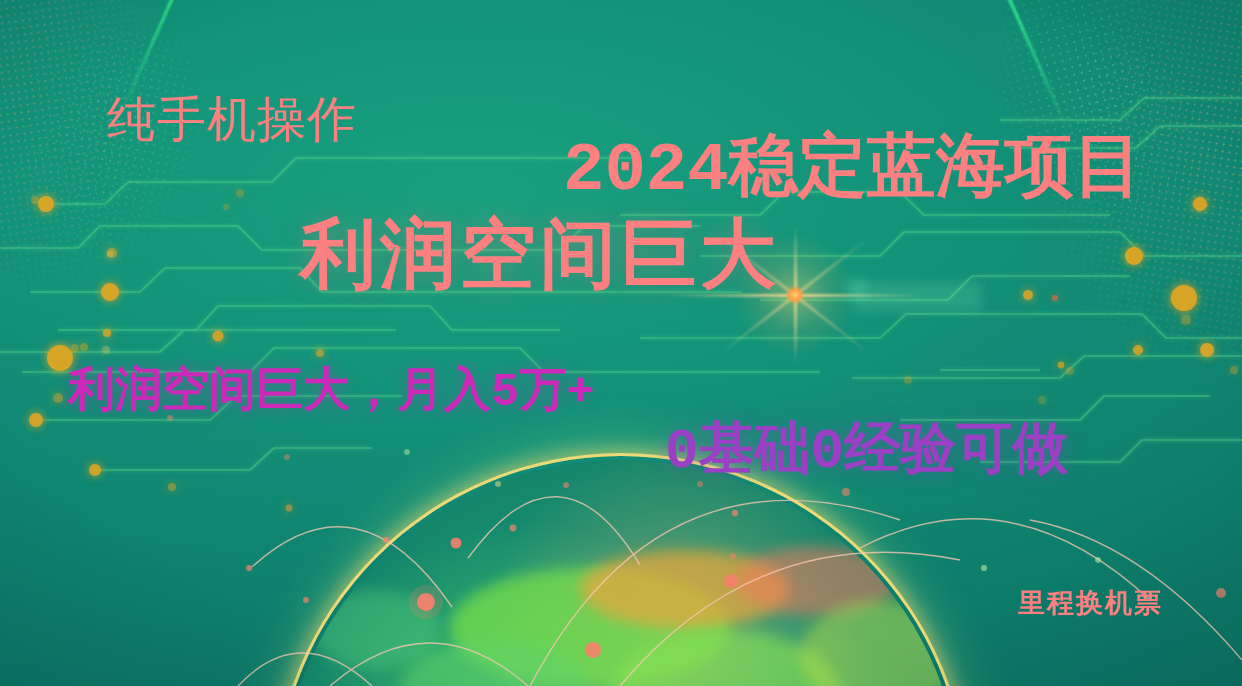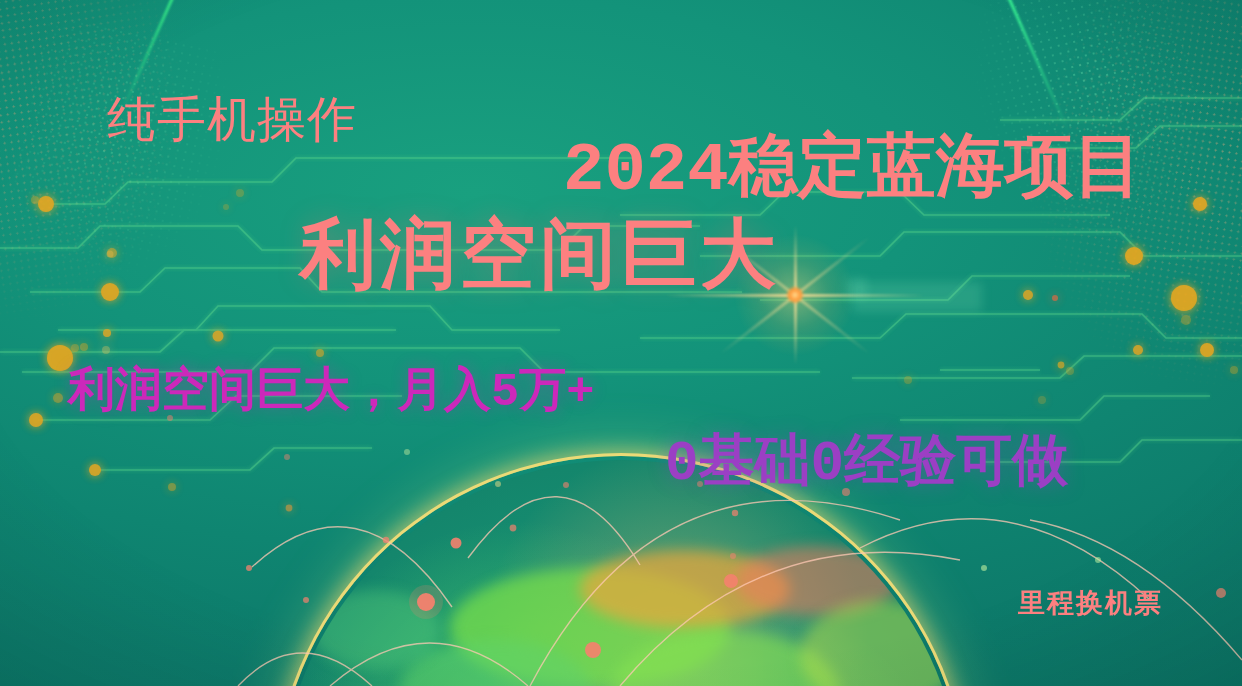--- a/index.html
+++ b/index.html
@@ -159,21 +159,21 @@
     position: absolute;
     border-radius: 4px;
     background: rgba(150,240,190,0.16);
     filter: blur(5px);
   }
 
   
   .txt { position: absolute; white-space: nowrap; line-height: 1; }
   .coral { color: #fc8080; }
   .magenta { color: #cc28ba; }
-  .violet { color: #9b3fc4; margin-top: 12px; }
+  .violet { color: #9b3fc4; }
 
   .t-pure      { left: 107px;  top: 99px;  font-size: 49px; letter-spacing: 1px; }
   .t-year      { left: 563px;  top: 137px; font-size: 69px; font-weight: bold; letter-spacing: 0px; }
   .t-profit    { left: 300px;  top: 222px; font-size: 76px; font-weight: bold; letter-spacing: 4px;
                  text-shadow: 0 0 26px rgba(255,120,110,0.28); }
   .t-easy      { left: 68px;   top: 369px; font-size: 47px; font-weight: bold; letter-spacing: 0px;
                  text-shadow: 0 0 16px rgba(205,40,185,0.35); }
   .t-zero      { left: 665px;  top: 424px; font-size: 56px; font-weight: bold; letter-spacing: 0px;
                  text-shadow: 0 0 20px rgba(155,63,196,0.35); }
   .t-mark      { left: 1018px; top: 592px; font-size: 27px; font-weight: bold; letter-spacing: 2px; }

